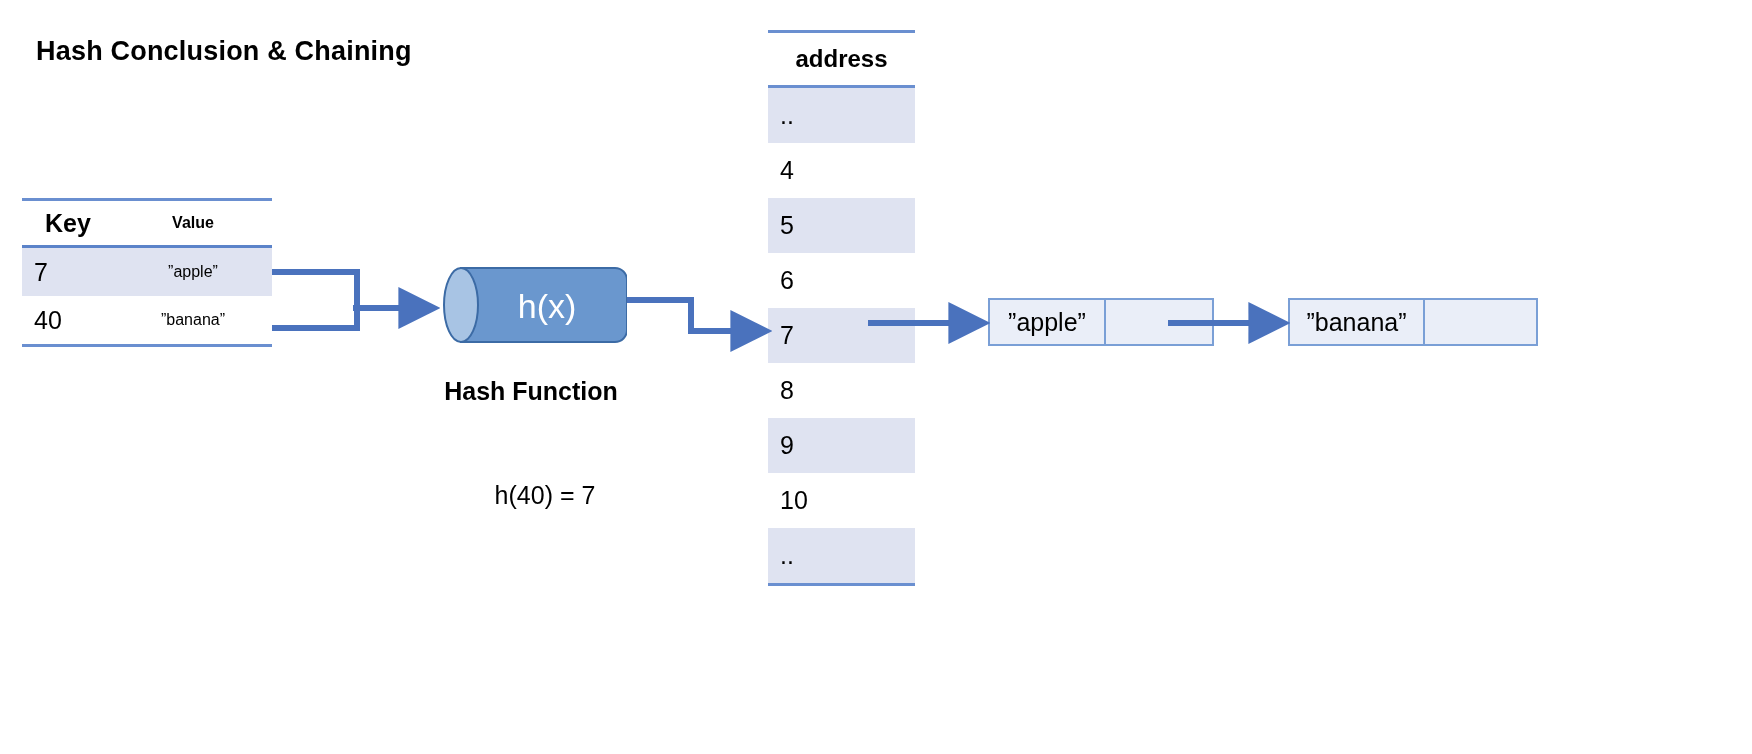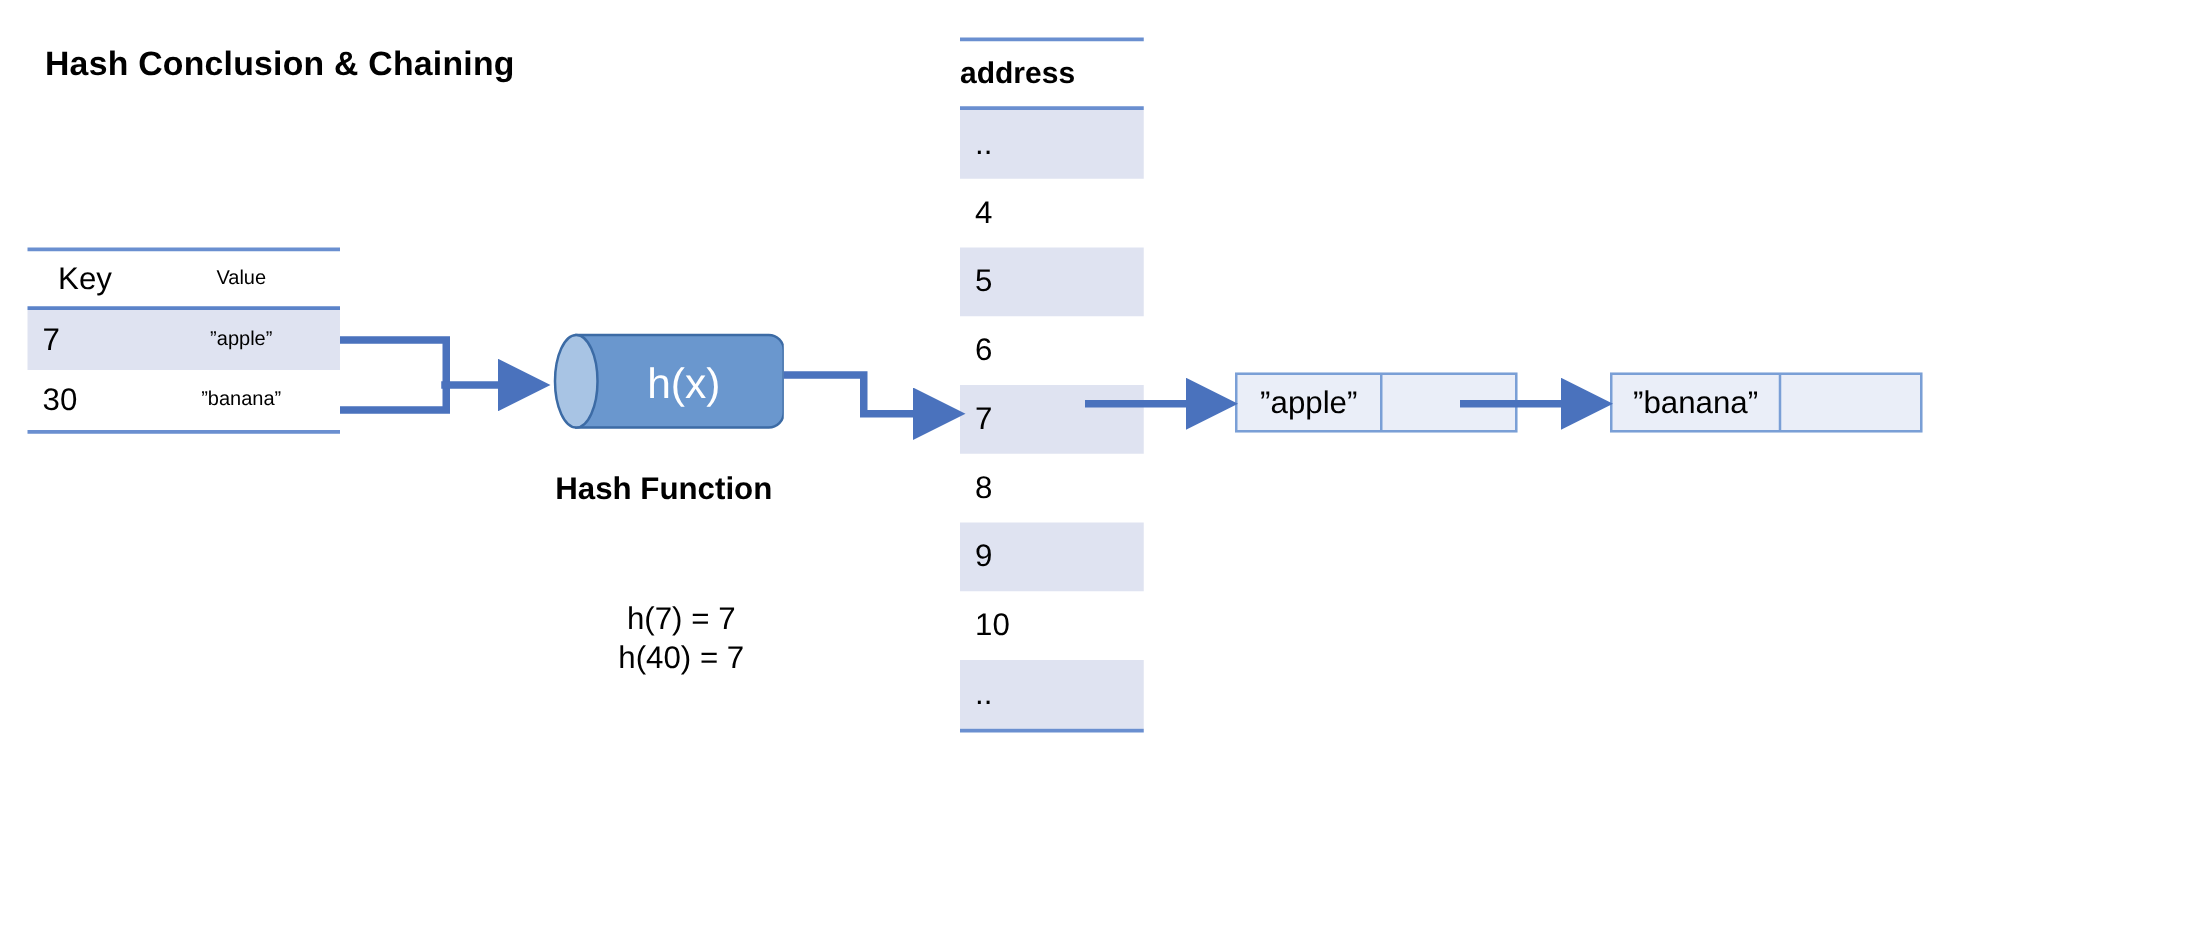--- a/index.html
+++ b/index.html
@@ -51,21 +51,21 @@
     height: 3px;
     background: #6a8fd0;
   }
   .kv-row {
     display: flex;
     align-items: center;
     height: 48px;
   }
   .kv-row.header {
     height: 44px;
-    font-weight: normal;
+    font-weight: bold;
     font-size: 24px;
   }
   .kv-row.shaded {
     background: #dfe3f1;
   }
   .kv-key {
     width: 92px;
     padding-left: 12px;
     font-size: 25px;
     box-sizing: border-box;
@@ -125,21 +125,21 @@
     top: 30px;
     width: 147px;
   }
   #address-table .rule {
     height: 3px;
     background: #6a8fd0;
   }
   .addr-head {
     height: 52px;
     line-height: 52px;
-    text-align: left;
+    text-align: center;
     font-size: 24px;
     font-weight: bold;
   }
   .addr-row {
     height: 55px;
     line-height: 55px;
     padding-left: 12px;
     font-size: 25px;
     box-sizing: border-box;
   }
@@ -195,36 +195,35 @@
     <div class="kv-row header">
       <div class="kv-key">Key</div>
       <div class="kv-val">Value</div>
     </div>
     <div class="rule-mid"></div>
     <div class="kv-row shaded">
       <div class="kv-key">7</div>
       <div class="kv-val">”apple”</div>
     </div>
     <div class="kv-row">
-      <div class="kv-key">30</div>
+      <div class="kv-key">40</div>
       <div class="kv-val">”banana”</div>
     </div>
     <div class="rule-bottom"></div>
   </div>
 
   <div id="hash-label">Hash Function</div>
   <div id="cylinder-wrap">
     <svg width="190" height="98" viewBox="0 0 190 98">
       <path d="M 24 12 H 178 A 12 12 0 0 1 190 24 V 74 A 12 12 0 0 1 178 86 H 24 Z" fill="#6a97ce" stroke="#3c6ba5" stroke-width="2"></path>
       <ellipse cx="24" cy="49" rx="17" ry="37" fill="#a8c4e4" stroke="#3c6ba5" stroke-width="2"></ellipse>
       <text x="110" y="62" font-family="Liberation Sans, sans-serif" font-size="34" fill="#ffffff" text-anchor="middle">h(x)</text>
     </svg>
   </div>
   <div id="hash-eval">
-    <div>h(7) = 7</div>
     <div>h(40) = 7</div>
   </div>
 
   <div id="address-table">
     <div class="rule"></div>
     <div class="addr-head">address</div>
     <div class="rule"></div>
     <div class="addr-row shaded">..</div>
     <div class="addr-row">4</div>
     <div class="addr-row shaded">5</div>

